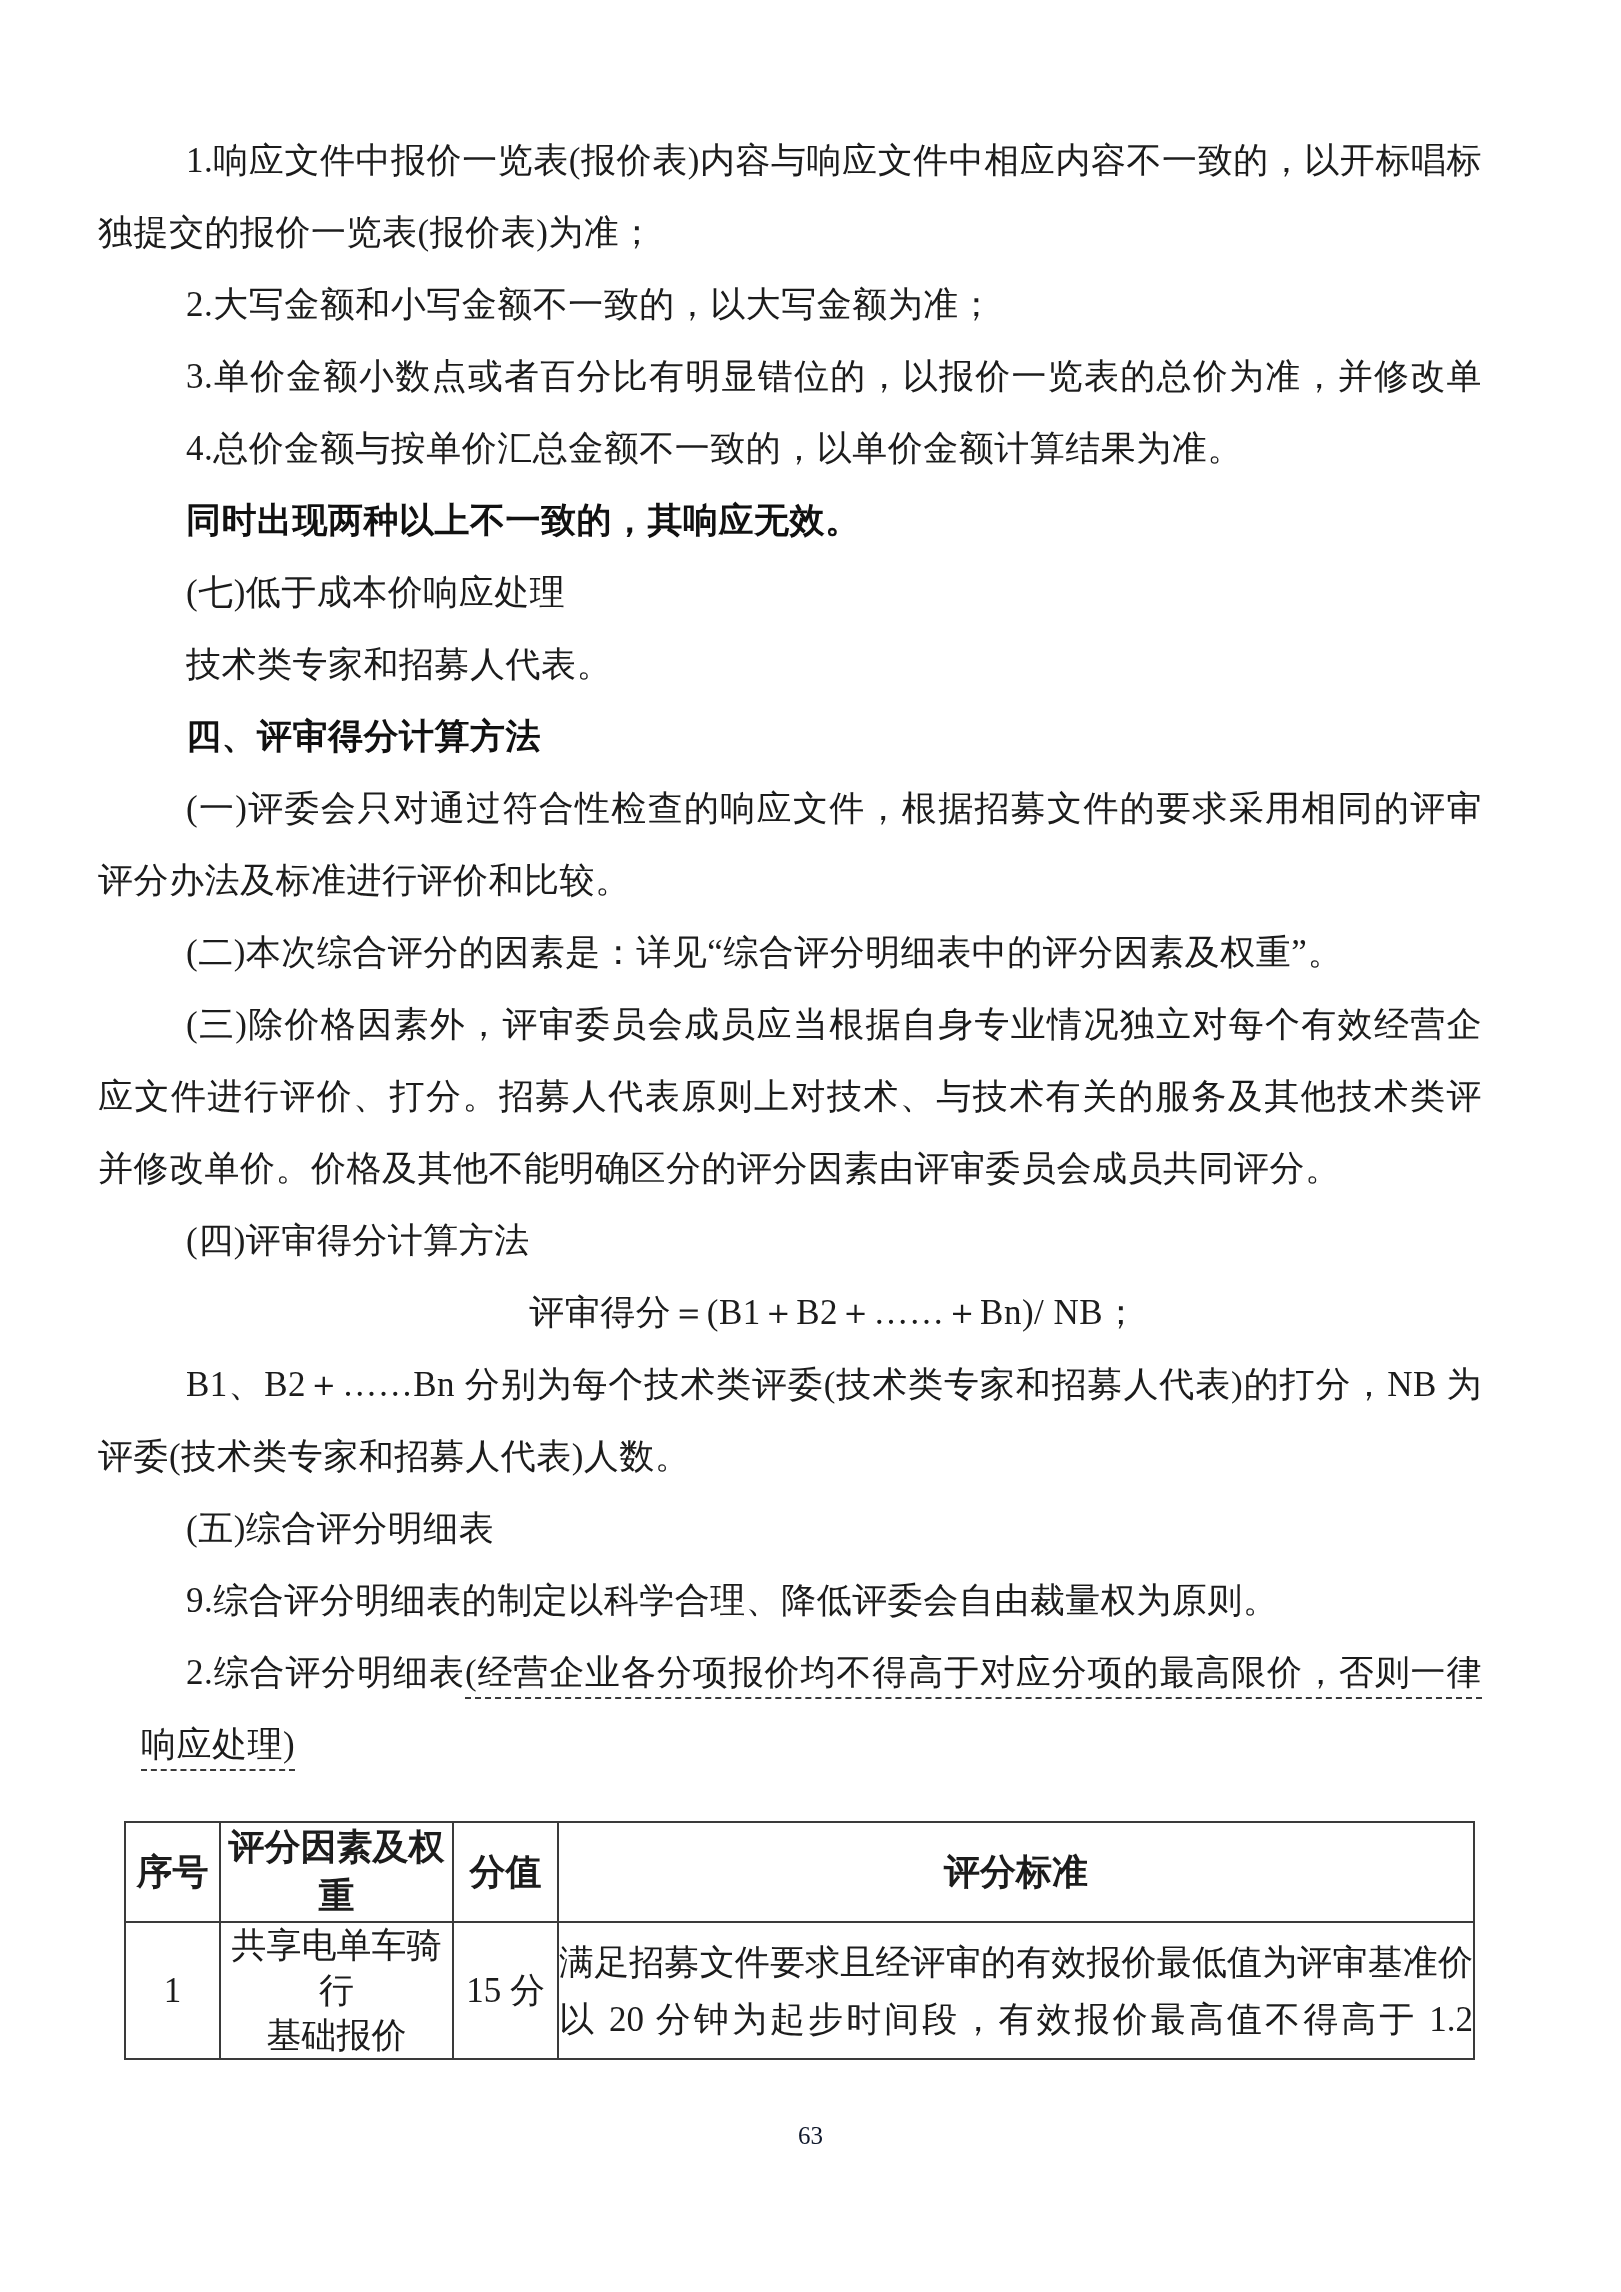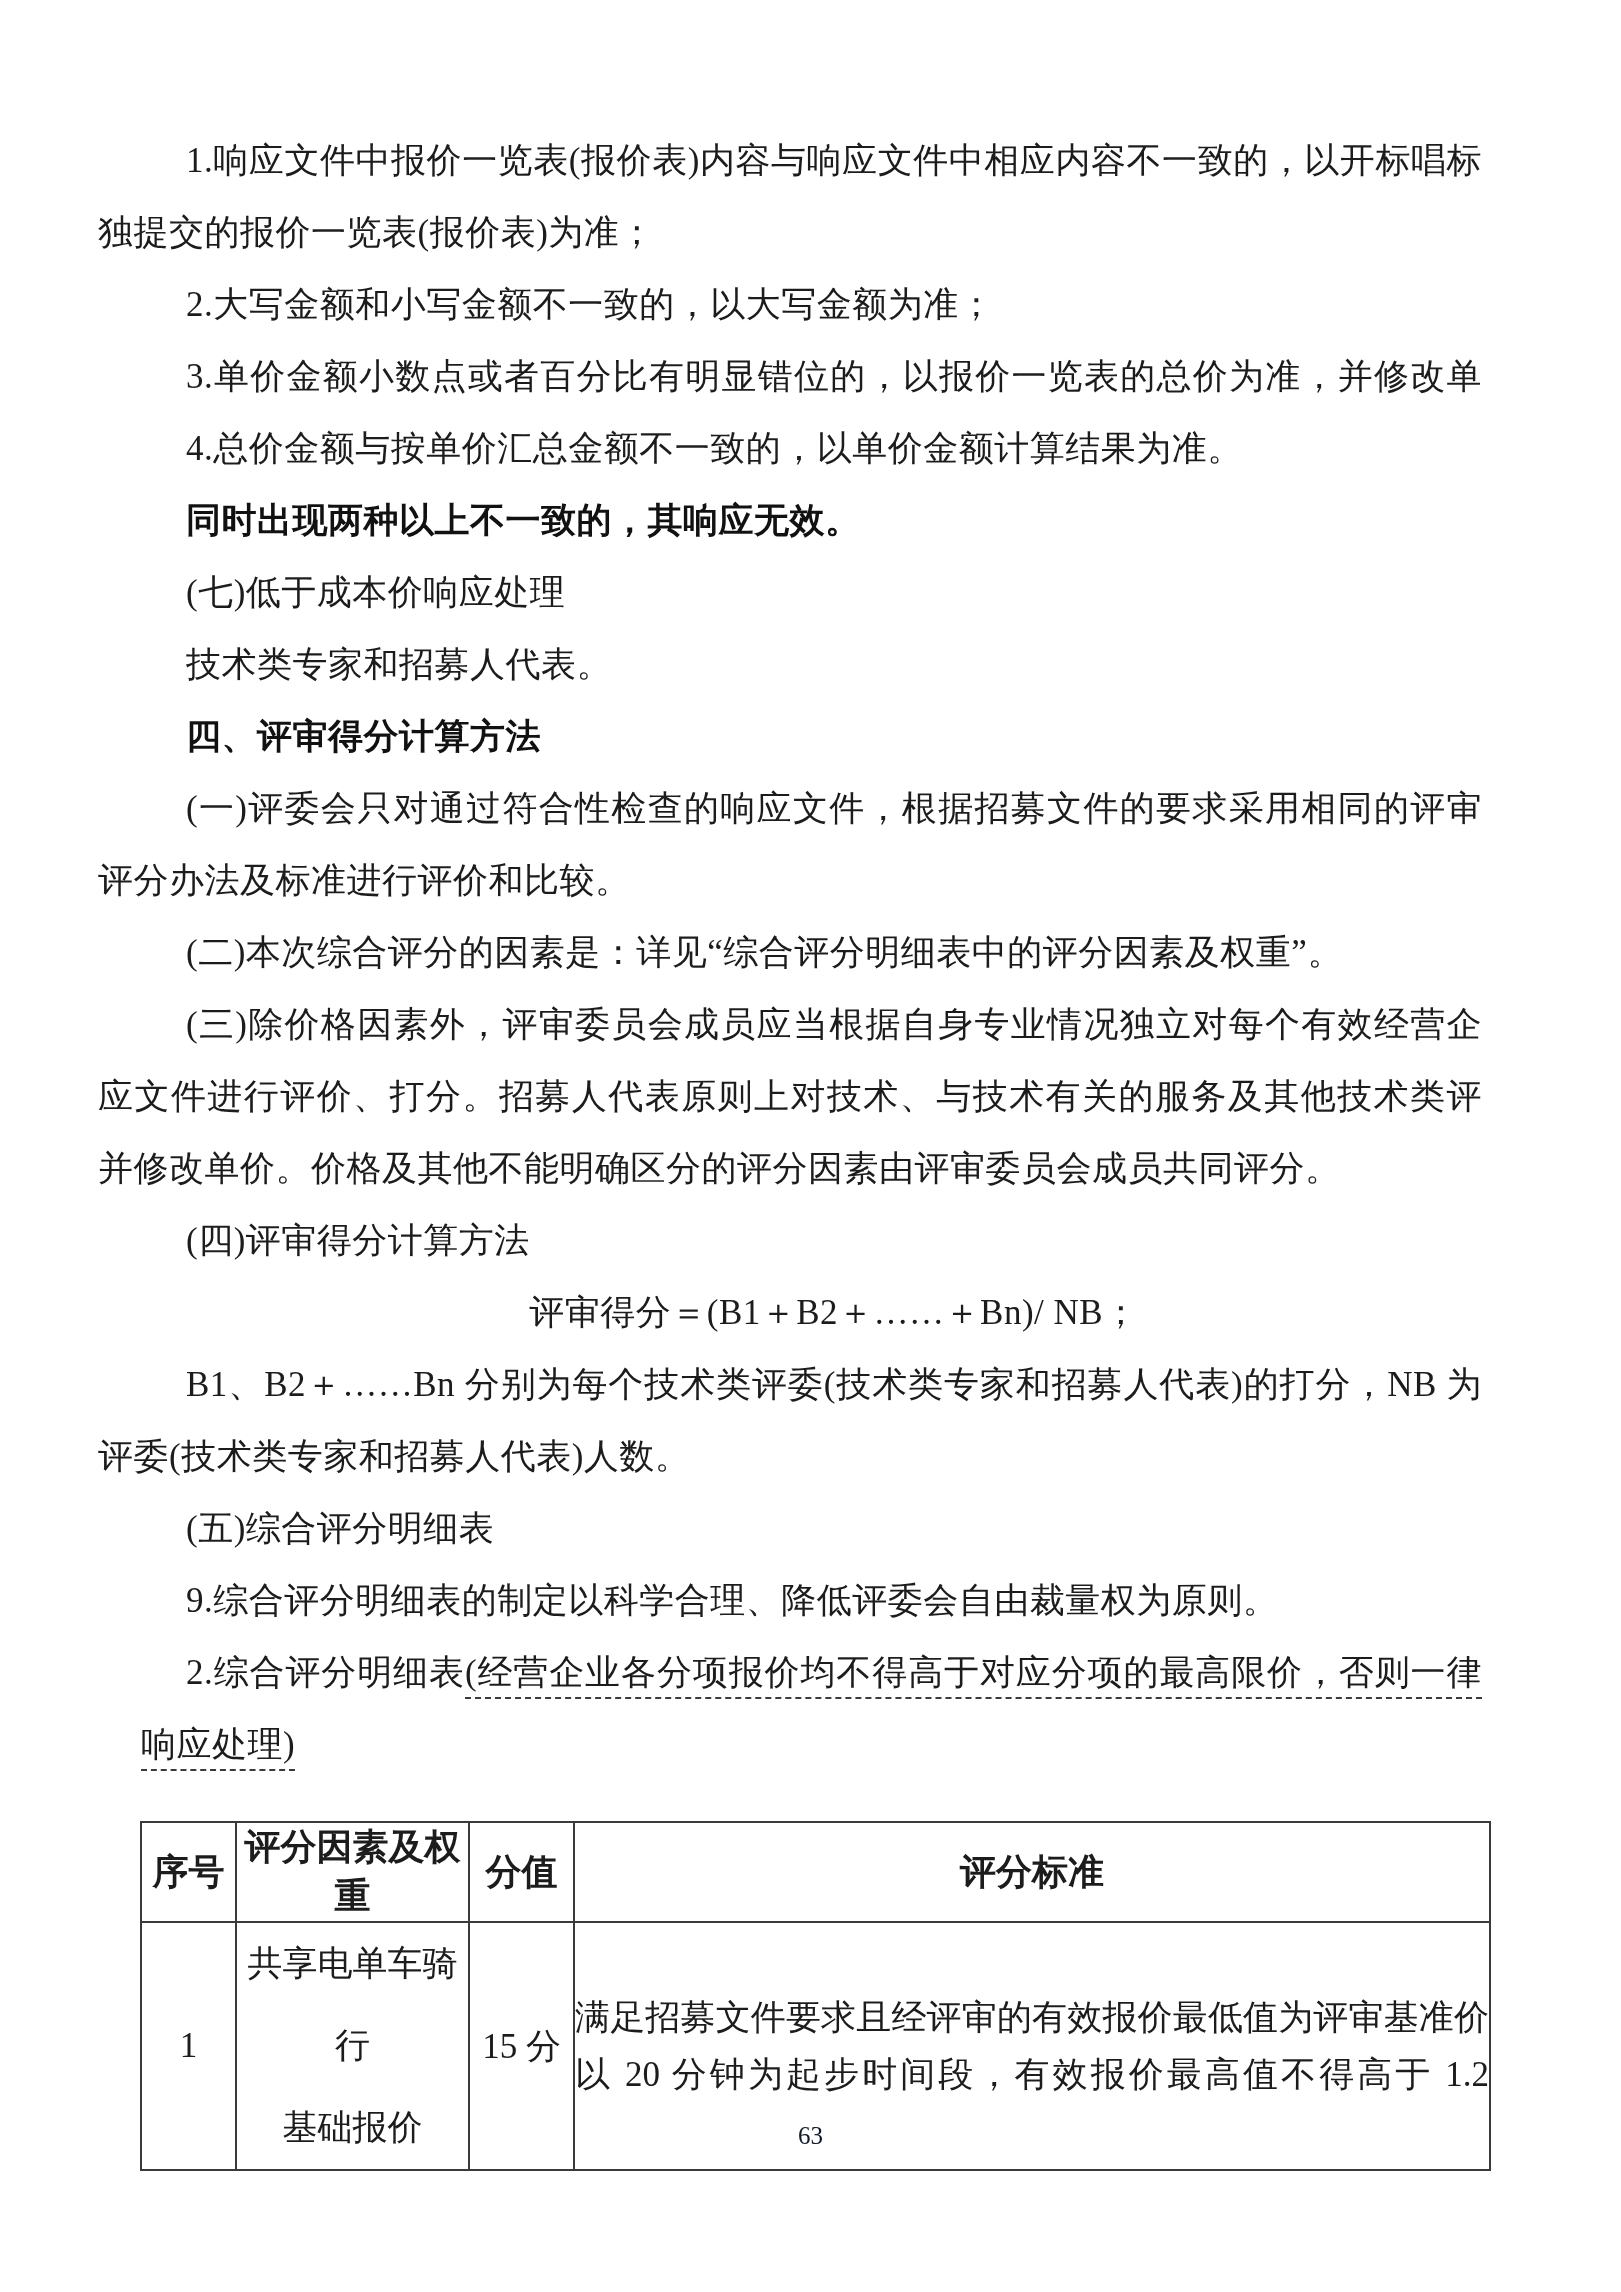--- a/index.html
+++ b/index.html
@@ -31,21 +31,21 @@
     text-align-last:justify;
     overflow:hidden;
   }
   .line.bold { font-weight:700; color:#111; }
   .u {
     border-bottom:2.9px dashed #3a3a3a;
     padding-bottom:4.9px;
   }
   .score-table {
     position:absolute;
-    left:140px; top:1821px;
+    left:124px; top:1821px;
     width:1350px;
     border-collapse:collapse;
     table-layout:fixed;
     font-size:35px;
     color:#1c1c1c;
   }
   .score-table, .score-table th, .score-table td {
     border:2px solid #3a3a3a;
   }
   .score-table { border-width:2.9px; }
@@ -56,21 +56,21 @@
     vertical-align:middle;
     font-size:36px;
     padding:0;
   }
   .score-table td {
     height:119px;
     vertical-align:middle;
     padding:0;
   }
   .cell-center { text-align:center; }
-  .factor-line { line-height:82px; text-align:center; }
+  .factor-line { line-height:45px; text-align:center; }
   .criteria-cell { padding:0 13.7px; }
   .criteria-line {
     line-height:57px;
     height:57px;
     text-align:justify;
     text-align-last:justify;
     overflow:hidden;
   }
   .page-number {
     position:absolute;

